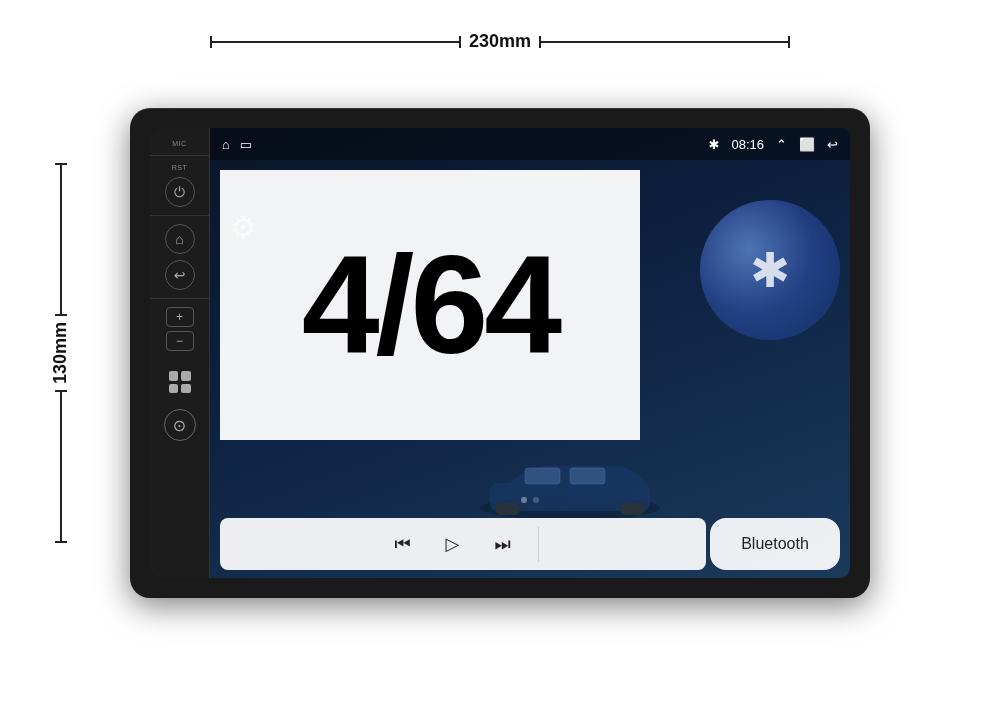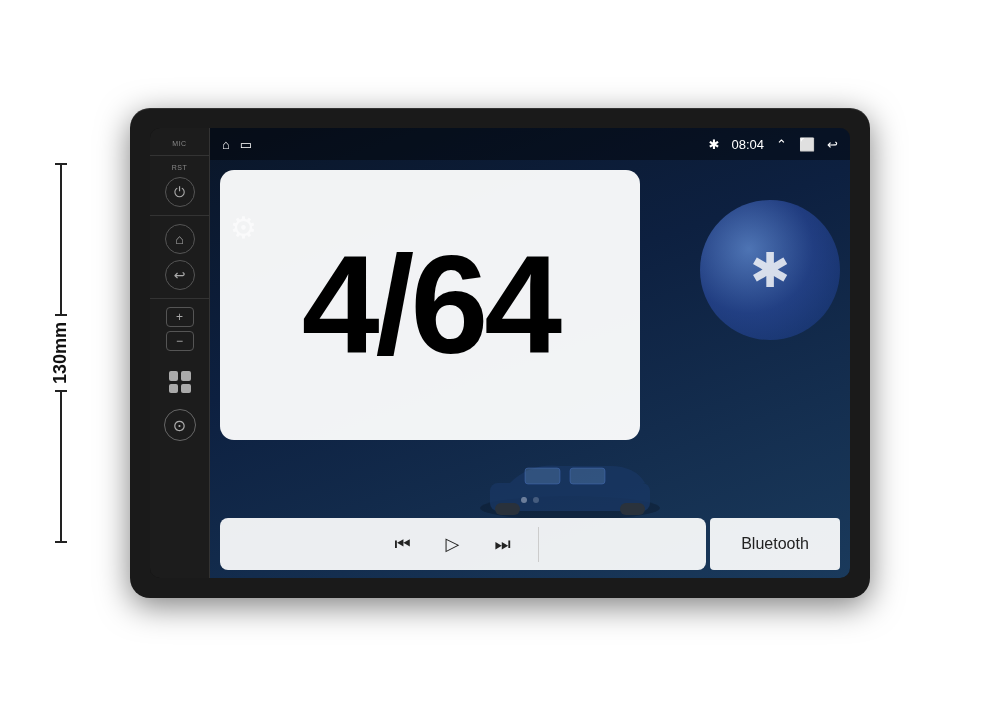--- a/index.html
+++ b/index.html
@@ -317,21 +317,21 @@
     }
 
     
     .overlay-card {
       position: absolute;
       top: 10px;
       left: 10px;
       width: 420px;
       height: 270px;
       background: rgba(255,255,255,0.95);
-      border-radius: 14px;
+      border-radius: 0;
       display: flex;
       align-items: center;
       justify-content: center;
       z-index: 10;
     }
 
     .big-text {
       font-size: 140px;
       font-weight: 900;
       color: #000;
@@ -387,21 +387,21 @@
     }
 
     .divider-v {
       width: 1px;
       height: 35px;
       background: #ccc;
     }
 
     .bluetooth-btn {
       background: rgba(255,255,255,0.92);
-      border-radius: 4px;
+      border-radius: 16px;
       height: 52px;
       width: 130px;
       display: flex;
       align-items: center;
       justify-content: center;
       cursor: pointer;
       flex-shrink: 0;
     }
 
     .bluetooth-text {
@@ -454,20 +454,25 @@
       left: 20px;
       color: rgba(255,255,255,0.6);
       font-size: 30px;
     }
   </style>
 </head>
 <body>
 
 <div class="diagram-container">
 
+  <div class="dim-top">
+    <div class="dim-line-h" style="width:240px;"></div>
+    <span class="dim-text">230mm</span>
+    <div class="dim-line-h" style="width:240px;"></div>
+  </div>
 
 
   <div class="dim-left">
     <div class="dim-line-v" style="height:130px;"></div>
     <span class="dim-text-v">130mm</span>
     <div class="dim-line-v" style="height:130px;"></div>
   </div>
 
   <div class="device">
     <div class="device-inner">
@@ -515,21 +520,21 @@
 
       <div class="screen">
 
         <div class="status-bar">
           <div class="status-left">
             <span class="status-icon">⌂</span>
             <span class="status-icon">▭</span>
           </div>
           <div class="status-right">
             <span class="status-icon">✱</span>
-            <span class="status-time">08:04</span>
+            <span class="status-time">08:16</span>
             <span class="status-icon">⌃</span>
             <span class="status-icon">⬜</span>
             <span class="status-icon">↩</span>
           </div>
         </div>
 
         <div class="main-content">
 
           <div class="settings-icon-screen">⚙</div>
 

